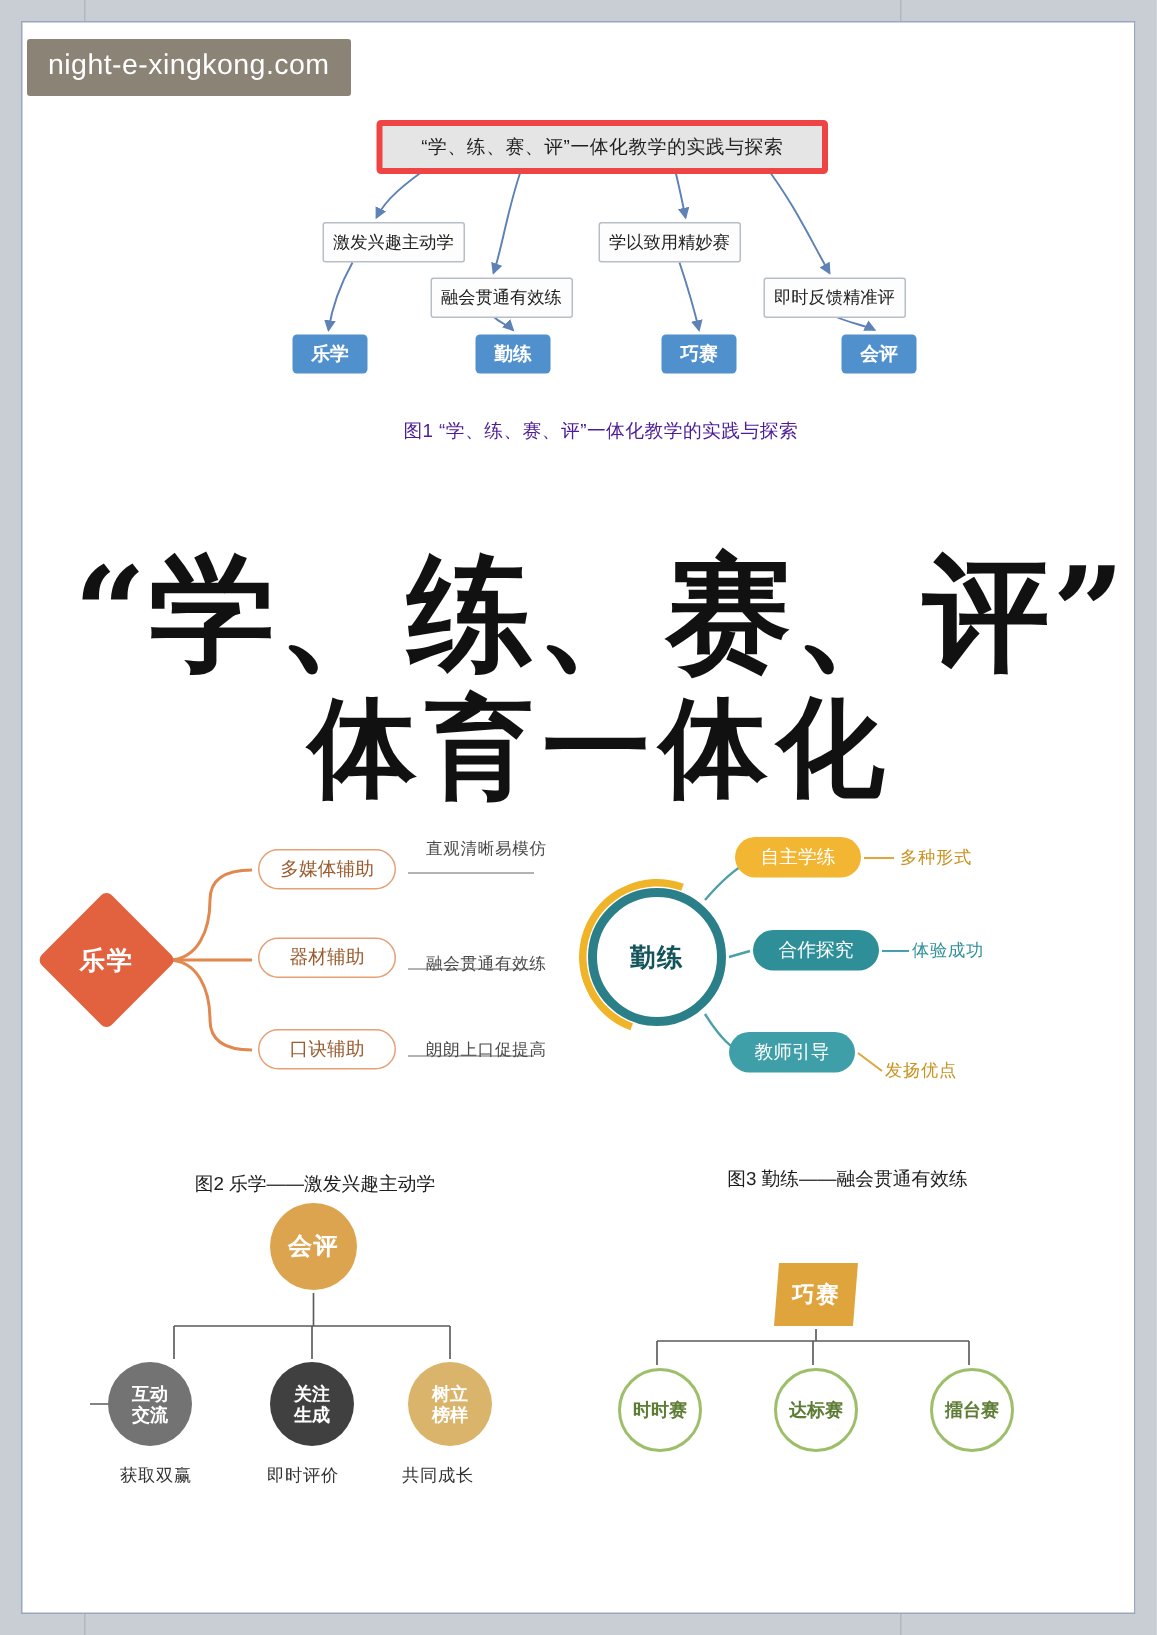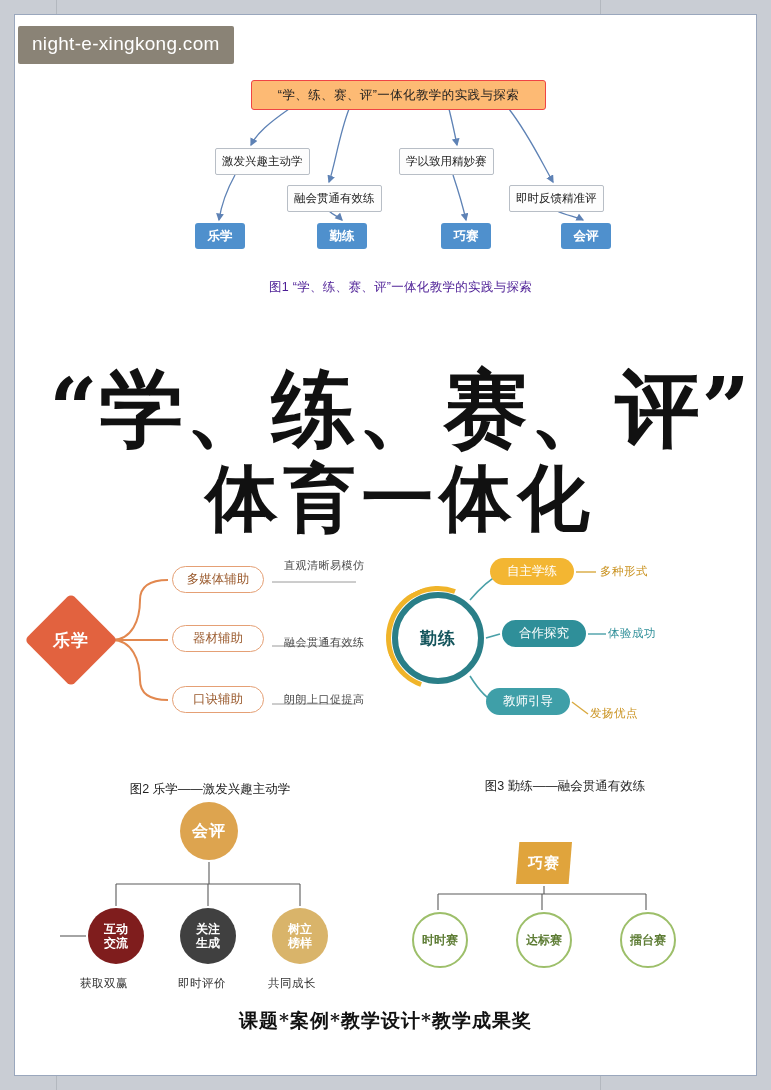--- a/index.html
+++ b/index.html
@@ -56,22 +56,22 @@
     top: 50px;
     width: 743px;
     height: 250px;
   }
   .f1-root {
     position: absolute;
     left: 222px;
     top: 15px;
     width: 293px;
     height: 28px;
-    background: #fdba74;
-    border: 1px solid #ef4444;
+    background: #e5e5e5;
+    border: 4px solid #ef4444;
     border-radius: 3px;
     color: #1f1f1f;
     font-size: 12.5px;
     display: flex;
     align-items: center;
     justify-content: center;
     letter-spacing: 0.4px;
   }
   .f1-mid {
     position: absolute;
@@ -272,21 +272,21 @@
     border-radius: 50%;
     display: flex;
     align-items: center;
     justify-content: center;
     color: #fff;
     font-size: 12px;
     font-weight: bold;
     line-height: 14px;
     text-align: center;
   }
-  .f4-c1 { left: 88px; top: 908px; background: #7f1d1d; }
+  .f4-c1 { left: 72px; top: 908px; background: #737373; }
   .f4-c2 { left: 180px; top: 908px; background: #404040; justify-content: center; }
   .f4-c3 { left: 272px; top: 908px; background: #d9b46a; }
   .f4-sub {
     position: absolute;
     font-size: 11.5px;
     color: #333;
     white-space: nowrap;
     letter-spacing: 0.5px;
   }
   .f4-s1 { left: 80px; top: 976px; }
@@ -470,16 +470,15 @@
     </div>
   <div class="f4-sub f4-s1">获取双赢</div>
   <div class="f4-sub f4-s2">即时评价</div>
   <div class="f4-sub f4-s3">共同成长</div>
 
   <div class="f5-root">巧赛</div>
   <div class="f5-circ f5-c1">时时赛</div>
   <div class="f5-circ f5-c2">达标赛</div>
   <div class="f5-circ f5-c3">擂台赛</div>
 
-  <div class="footer-line">课题*案例*教学设计*教学成果奖</div>
 
   <div class="watermark">night-e-xingkong.com</div>
 </div>
 
 </body></html>

